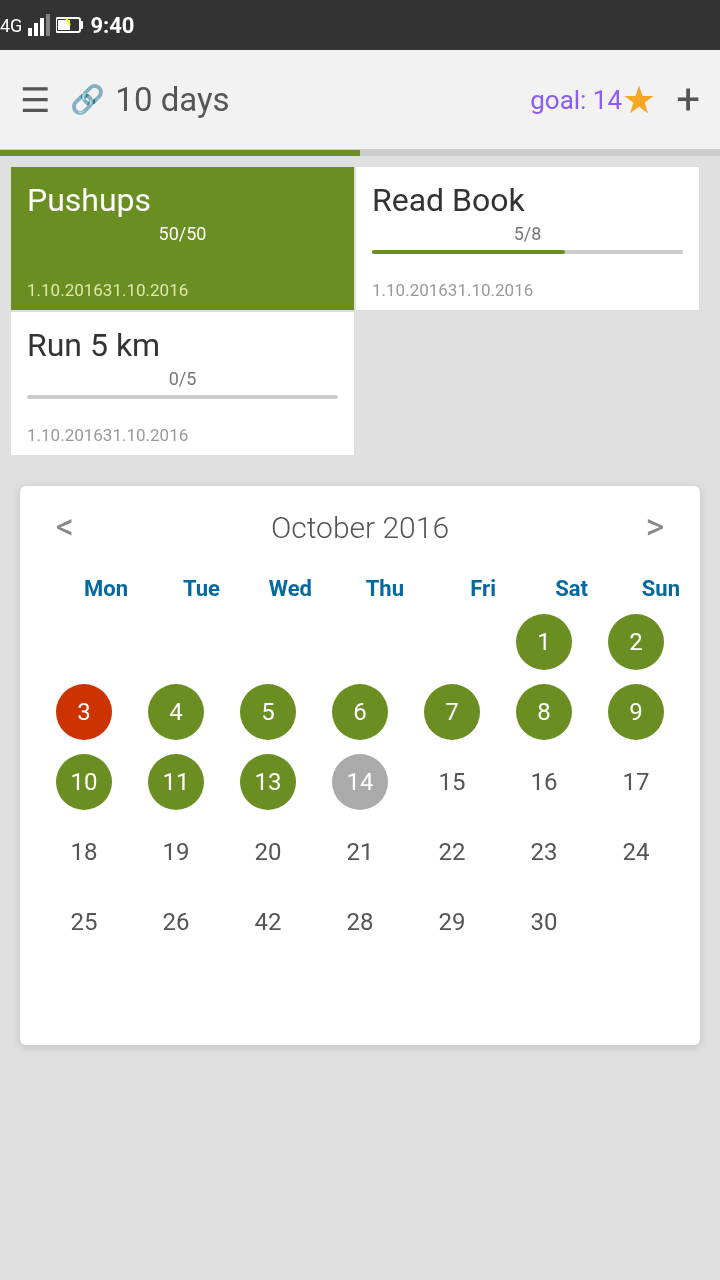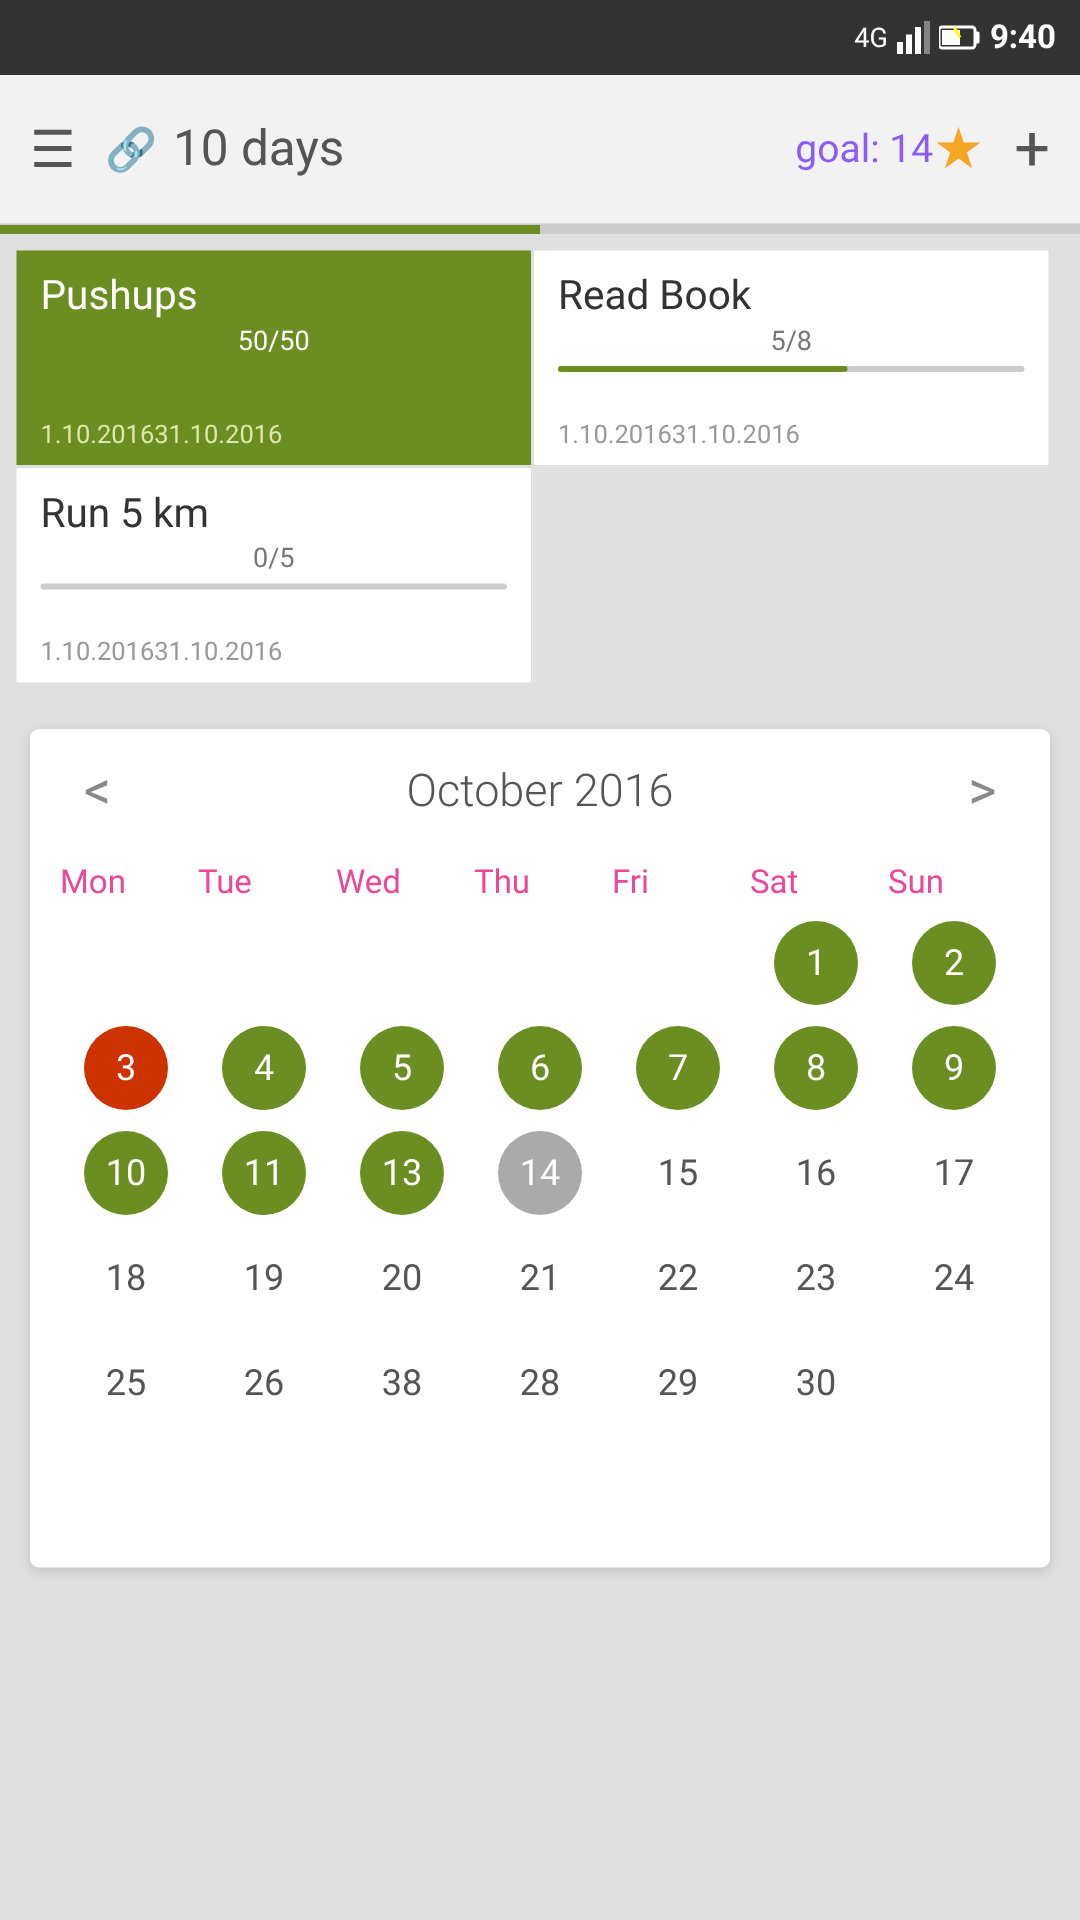--- a/index.html
+++ b/index.html
@@ -11,21 +11,21 @@
       overflow: hidden;
     }
 
     
     .status-bar {
       width: 720px;
       height: 50px;
       background: #333;
       display: flex;
       align-items: center;
-      justify-content: flex-end;
+      justify-content: flex-start;
       padding-right: 16px;
       gap: 8px;
     }
     .status-bar-text {
       color: white;
       font-size: 22px;
       font-weight: bold;
     }
     .status-icons {
       display: flex;
@@ -105,21 +105,21 @@
       background: white;
       border: 1px solid #ddd;
       padding: 14px 16px 10px;
       position: relative;
       cursor: pointer;
     }
     .habit-card.green {
       background: #6b8e23;
     }
     .habit-card-title {
-      font-size: 27px;
+      font-size: 32px;
       color: #333;
     }
     .habit-card.green .habit-card-title {
       color: white;
     }
     .habit-card-progress {
       font-size: 18px;
       color: #777;
       text-align: center;
       margin-top: 4px;
@@ -186,25 +186,25 @@
       font-size: 30px;
       color: #555;
       font-weight: 300;
     }
     .cal-grid {
       display: grid;
       grid-template-columns: repeat(7, 1fr);
       gap: 4px;
     }
     .cal-dow {
-      text-align: left;
+      text-align: right;
       font-size: 22px;
-      color: #ec4899;
+      color: #0369a1;
       padding: 8px 0;
-      font-weight: 400;
+      font-weight: 700;
     }
     .cal-cell {
       display: flex;
       align-items: center;
       justify-content: center;
       height: 66px;
       font-size: 24px;
       color: #555;
     }
     .cal-day {
@@ -400,21 +400,21 @@
       <div class="cal-cell">
         <div class="cal-day empty">24</div>
       </div>
       <div class="cal-cell">
         <div class="cal-day empty">25</div>
       </div>
       <div class="cal-cell">
         <div class="cal-day empty">26</div>
       </div>
       <div class="cal-cell">
-        <div class="cal-day empty">38</div>
+        <div class="cal-day empty">42</div>
       </div>
       <div class="cal-cell">
         <div class="cal-day empty">28</div>
       </div>
       <div class="cal-cell">
         <div class="cal-day empty">29</div>
       </div>
       <div class="cal-cell">
         <div class="cal-day empty">30</div>
       </div>

